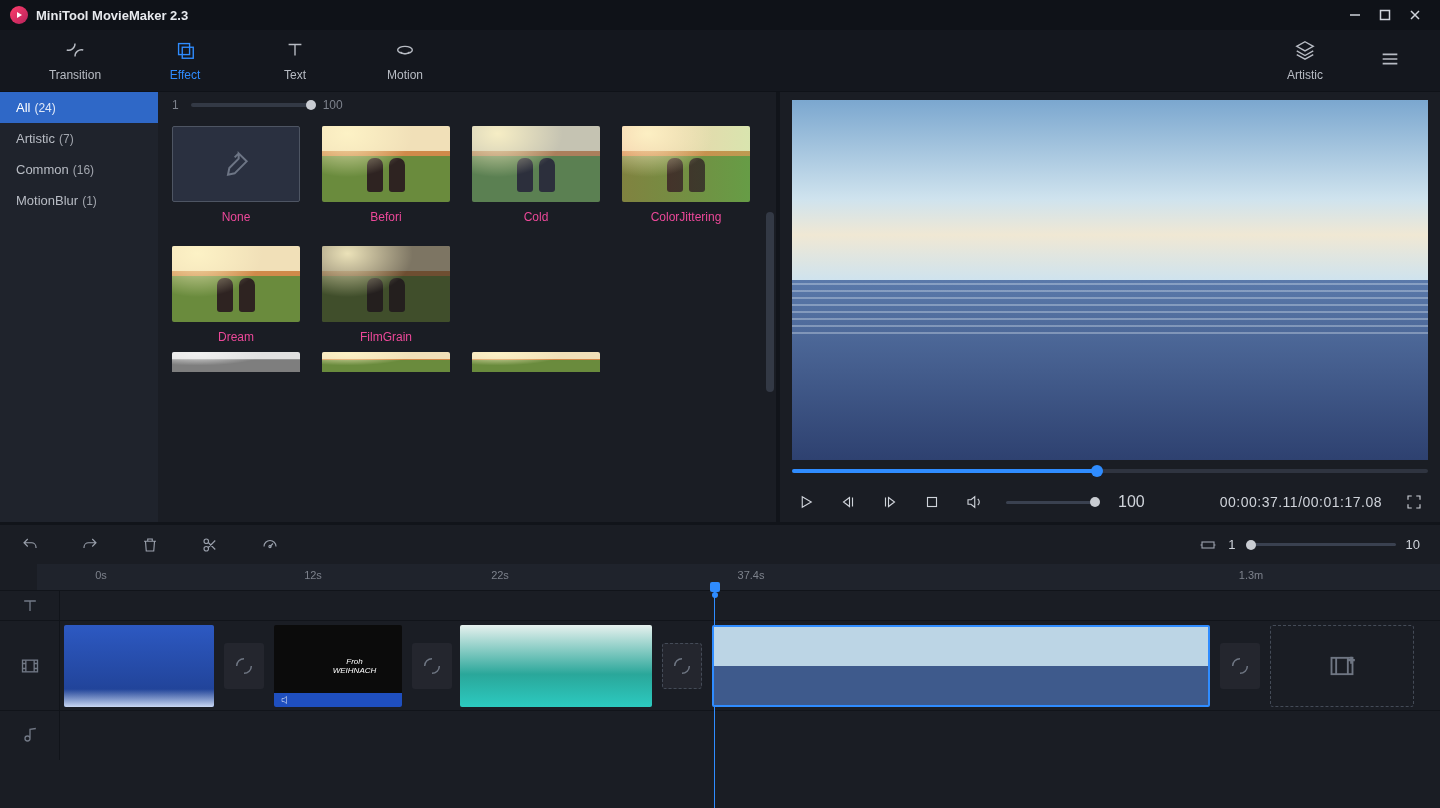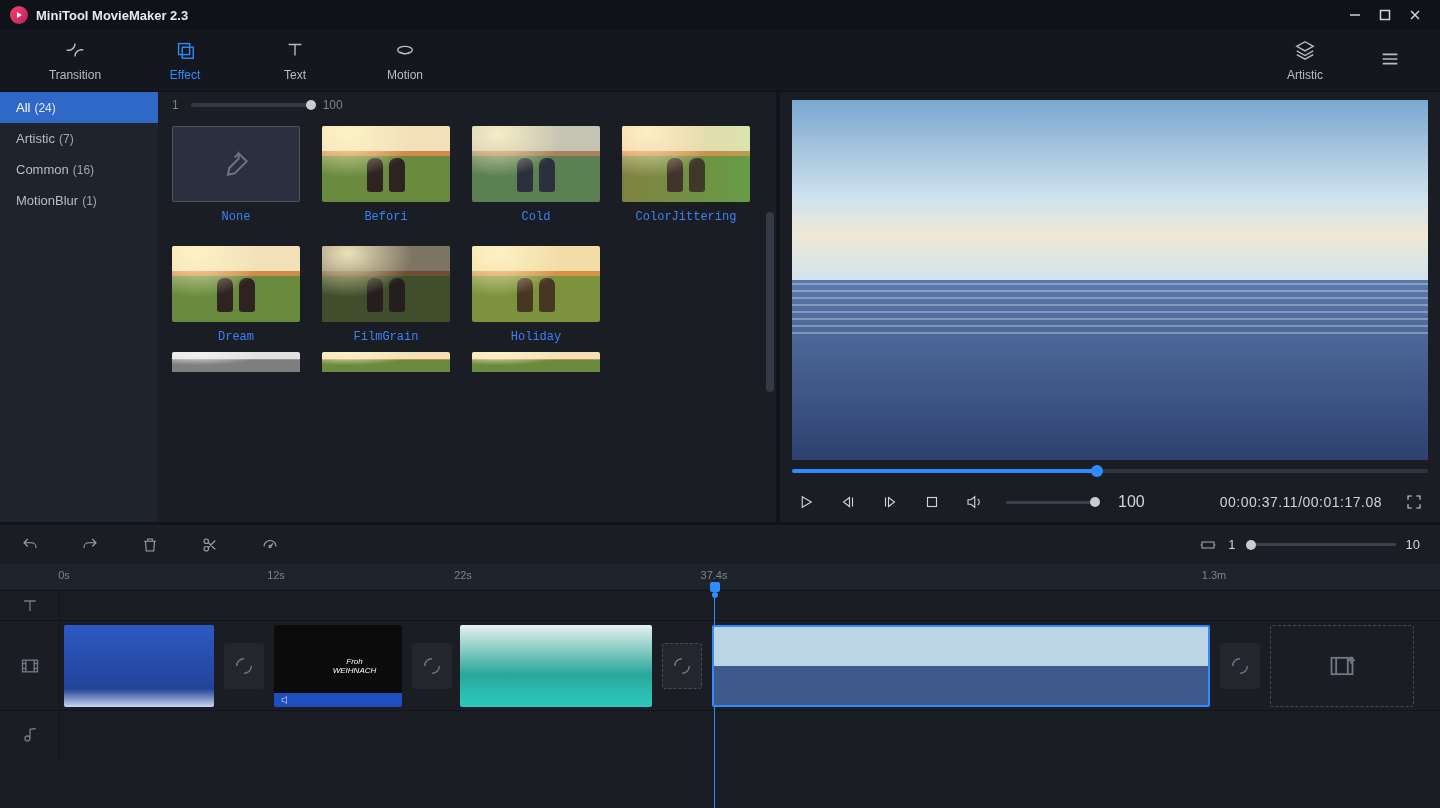--- a/index.html
+++ b/index.html
@@ -40,21 +40,21 @@
 .thumb.sep { background: linear-gradient(to bottom, #f1e0b8 0 33%, #d08a4a 33% 40%, #6a8b3d 40% 100%); position: relative; }
 .thumb.sep::after { content:""; position:absolute; inset:0; background: radial-gradient(ellipse at 20% 10%, rgba(255,245,200,.85), transparent 45%); }
 .thumb.sep .figs { position:absolute; left:50%; bottom:10px; transform:translateX(-50%); display:flex; gap:6px; }
 .thumb.sep .figs span { width:16px; height:34px; border-radius:7px 7px 3px 3px; background:#2e2321; display:block; }
 .thumb-cold::before { content:""; position:absolute; inset:0; background: rgba(40,90,160,.22); }
 .thumb-calm::before { content:""; position:absolute; inset:0; background: rgba(255,220,150,.12); }
 .thumb-grain::before { content:""; position:absolute; inset:0; background: rgba(30,30,30,.55); }
 .thumb-jit::before  { content:""; position:absolute; inset:0; background: linear-gradient(90deg, rgba(255,80,80,.15), rgba(80,255,120,.15)); }
 .thumb-hol::before  { content:""; position:absolute; inset:0; background: rgba(255,200,60,.12); }
 .thumb-part { width:128px; height:20px; border-radius:2px 2px 0 0; overflow:hidden; }
-.glabel { font-size: 12px; color: #3b82f6; text-align: center; font-family: Liberation Mono, monospace; }
+.glabel { font-size: 12px; color: #ec4899; text-align: center; }
 
 .gallery-scroll { position:absolute; right: 2px; top: 120px; width: 8px; height: 400px; background: transparent; }
 .gallery-scroll .thumbv { width: 8px; height: 180px; background: #333945; border-radius: 4px; }
 
 .preview { width: 660px; background: #1a1d24; display: flex; flex-direction: column; padding: 8px 12px 0 12px; }
 .video { flex: 1; background: #000; position: relative; overflow: hidden; }
 .sky { position:absolute; inset:0 0 50% 0; background: linear-gradient(#7ba7cf,#cfe3ee 55%, #f0e8d4 75%, #cfe3ee); }
 .sea { position:absolute; inset:50% 0 0 0; background: linear-gradient(#5a79aa,#2e4170); }
 .sea::before { content:""; position:absolute; inset:0 0 70% 0; background: repeating-linear-gradient(0deg,#dfe9f2 0 2px, transparent 2px 7px); opacity:.35; }
 .timeline-mini { height: 22px; display:flex; align-items:center; }
@@ -71,21 +71,21 @@
 
 
 .editbar { height: 42px; background:#1a1d24; border-top:3px solid #11141a; display:flex; align-items:center; padding:0 20px; gap:40px; }
 .editbar .ico { width:20px; height:20px; display:flex; align-items:center; justify-content:center; color:#9aa0ac; }
 .editbar .ico svg { width:18px; height:18px; stroke:currentColor; fill:none; stroke-width:1.5; }
 .editbar .spacer { flex:1; }
 .zoombox { display:flex; align-items:center; gap:10px; color:#cfd3da; font-size:13px; }
 .zoom-track { width:150px; height:3px; background:#3a4150; border-radius:2px; position:relative; }
 .zoom-track .k { position:absolute; left:0; top:50%; width:10px; height:10px; background:#c9ccd2; border-radius:50%; transform:translateY(-50%); }
 
-.ruler { height:26px; background:#1f232c; position:relative; font-size:11px; color:#7d828c; }
+.ruler { height:26px; background:#1f232c; position:relative; font-size:11px; color:#7d828c;margin-left:37px; }
 .ruler span { position:absolute; top:5px; transform:translateX(-50%); }
 
 .tracks { height: 218px; background:#1a1d24; position:relative; }
 .trk-row { height:90px; display:flex; align-items:center; border-top:1px solid #11141a; }
 .trk-row.first { height:30px; }
 .trk-row.aud  { height:50px; }
 .trk-head { width:60px; display:flex; align-items:center; justify-content:center; color:#717885; border-right:1px solid #11141a; align-self:stretch; }
 .trk-head svg { width:20px; height:20px; stroke:currentColor; fill:none; stroke-width:1.6; }
 .trk-body { flex:1; position:relative; height:100%; }
 
@@ -265,30 +265,20 @@
           </div>
           <div class="gcell">
             <div class="thumb sep">
               <div class="figs">
                 <span></span>
                 <span></span>
               </div>
               <div class="thumb-grain" style="position: absolute; inset: 0px;"></div>
             </div>
             <div class="glabel">FilmGrain</div>
-          </div>
-          <div class="gcell">
-            <div class="thumb sep">
-              <div class="figs">
-                <span></span>
-                <span></span>
-              </div>
-              <div class="thumb-hol" style="position: absolute; inset: 0px;"></div>
-            </div>
-            <div class="glabel">Holiday</div>
           </div>
         </div>
       <div class="grow" style="margin-top:8px">
         <div class="gcell">
             <div class="thumb-part thumb sep" style="height:20px;filter:grayscale(1)"></div>
           </div>
         <div class="gcell">
             <div class="thumb-part thumb sep" style="height:20px"></div>
           </div>
         <div class="gcell">

